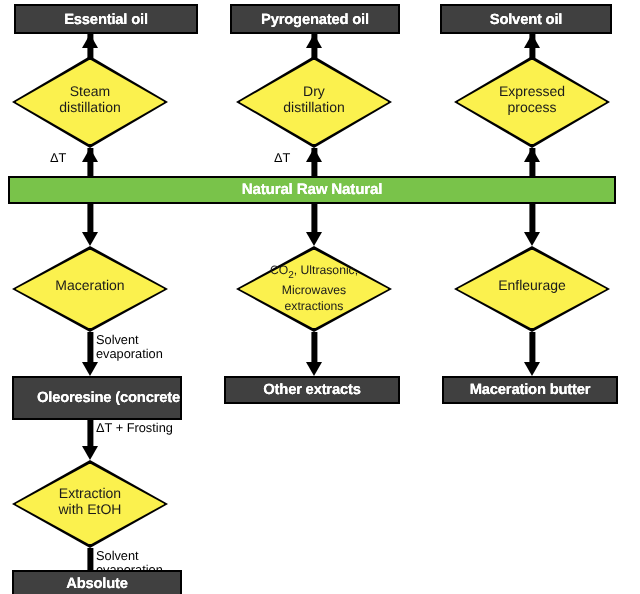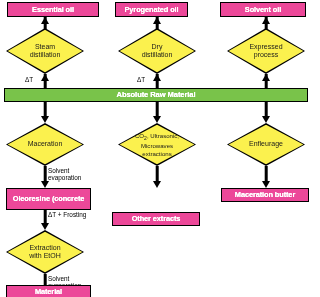--- a/index.html
+++ b/index.html
@@ -28,21 +28,21 @@
     align-items: center;
     justify-content: center;
     text-align: center;
     color: #ffffff;
     font-weight: bold;
     line-height: 1.05;
     letter-spacing: -0.1px;
     text-shadow: 0 0 0 #fff;
   }
   .box-blue {
-    background: #ec4899;
+    background: #404040;
     font-size: 7.4px;
   }
   .box-green {
     background: #79c34a;
     font-size: 7.6px;
   }
 
   
   .diamond {
     position: absolute;
@@ -127,21 +127,21 @@
 </style>
 </head>
 <body>
 
 <div id="canvas">
 
   <div class="box box-blue" style="left:7px; top:2px; width:92px; height:15px;">
     <span>Essential oil</span>
   </div>
 
-  <div class="box box-blue" style="left:115px; top:2px; width:73px; height:15px;">
+  <div class="box box-blue" style="left:115px; top:2px; width:85px; height:15px;">
     <span>Pyrogenated oil</span>
   </div>
 
   <div class="box box-blue" style="left:220px; top:2px; width:86px; height:15px;">
     <span>Solvent oil</span>
   </div>
 
   <div class="arrow up" style="left:38px; top:17px; width:14px; height:12px;">
     <div class="stem" style="height:12px;"></div>
     <div class="head"></div>
@@ -201,21 +201,21 @@
     <div class="head"></div>
   </div>
   <div class="edge-label" style="left:137px; top:76px;">ΔT</div>
 
   <div class="arrow up" style="left:259px; top:74px; width:14px; height:14px;">
     <div class="stem" style="height:14px;"></div>
     <div class="head"></div>
   </div>
 
   <div class="box box-green" style="left:4px; top:88px; width:304px; height:14px;">
-    <span>Absolute Raw Material</span>
+    <span>Natural Raw Natural</span>
   </div>
 
   <div class="arrow down" style="left:38px; top:102px; width:14px; height:21px;">
     <div class="stem" style="height:15px;"></div>
     <div class="head"></div>
   </div>
 
   <div class="arrow down" style="left:150px; top:102px; width:14px; height:21px;">
     <div class="stem" style="height:15px;"></div>
     <div class="head"></div>
@@ -270,27 +270,27 @@
   <div class="arrow down" style="left:150px; top:166px; width:14px; height:22px;">
     <div class="stem" style="height:16px;"></div>
     <div class="head"></div>
   </div>
 
   <div class="arrow down" style="left:259px; top:166px; width:14px; height:22px;">
     <div class="stem" style="height:16px;"></div>
     <div class="head"></div>
   </div>
 
-  <div class="box box-blue" style="left:6px; top:188px; width:85px; height:22px;">
+  <div class="box box-blue" style="left:6px; top:188px; width:85px; height:22px;justify-content:flex-end;">
     <div>
       <span>Oleoresine (concrete</span><br>
     </div>
   </div>
 
-  <div class="box box-blue" style="left:112px; top:188px; width:88px; height:14px;margin-top:24px;">
+  <div class="box box-blue" style="left:112px; top:188px; width:88px; height:14px;">
     <span>Other extracts</span>
   </div>
 
   <div class="box box-blue" style="left:221px; top:188px; width:88px; height:14px;">
     <span>Maceration butter</span>
   </div>
 
   <div class="arrow down" style="left:38px; top:210px; width:14px; height:20px;">
     <div class="stem" style="height:14px;"></div>
     <div class="head"></div>
@@ -311,16 +311,16 @@
   <div class="arrow down" style="left:38px; top:274px; width:14px; height:20px;">
     <div class="stem" style="height:14px;"></div>
     <div class="head"></div>
   </div>
   <div class="edge-label two-line" style="left:48px; top:275px; width:56px;">
     <span>Solvent</span><br>
     <span>evaporation</span>
   </div>
 
   <div class="box box-blue" style="left:6px; top:285px; width:85px; height:14px;">
-    <span>Material</span>
+    <span>Absolute</span>
   </div>
 
 </div>
 
 </body></html>

